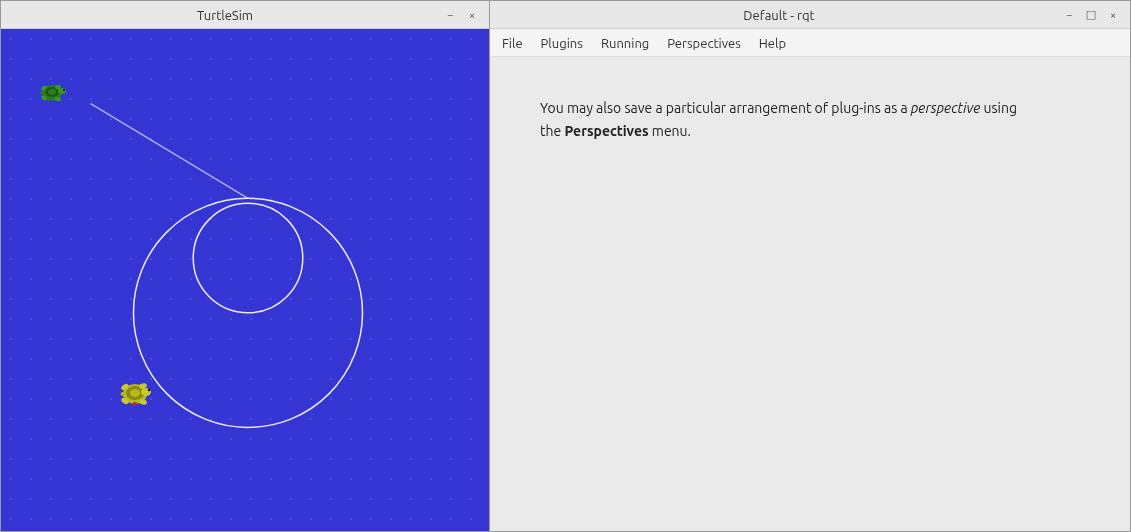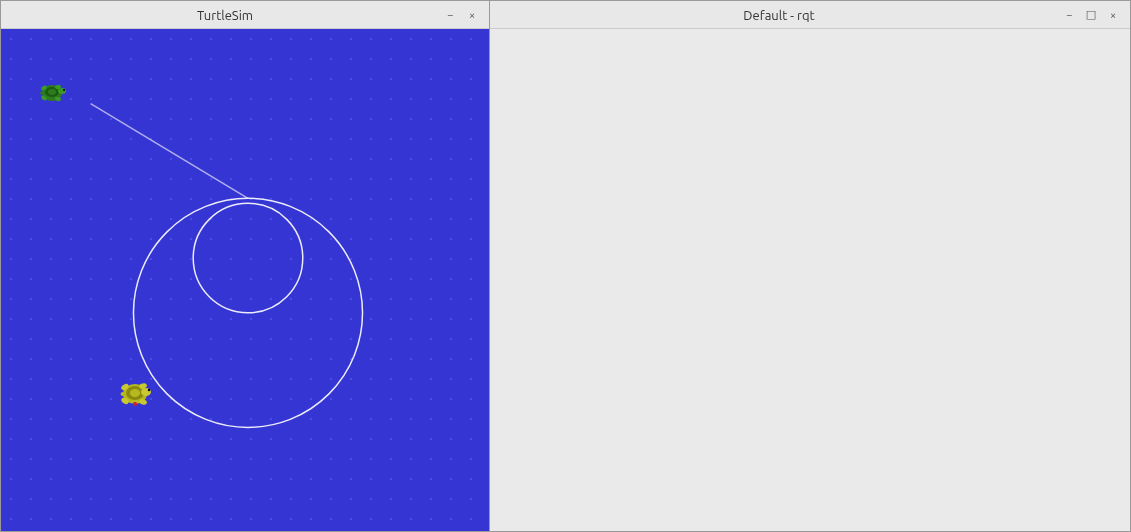--- a/index.html
+++ b/index.html
@@ -213,17 +213,27 @@
 
 <div class="rqt-window">
   <div class="rqt-titlebar">
     <div class="rqt-title">Default - rqt</div>
     <div class="win-controls">
       <div class="win-btn">−</div>
       <div class="win-btn">□</div>
       <div class="win-btn">×</div>
     </div>
   </div>
+  <div class="rqt-menubar">
+    <div class="menu-item">File</div>
+    <div class="menu-item">Plugins</div>
+    <div class="menu-item">Running</div>
+    <div class="menu-item">Perspectives</div>
+    <div class="menu-item">Help</div>
+  </div>
   <div class="rqt-content">
     <div class="rqt-description">
+      <p>
+        <span>You may also save a particular arrangement of plug-ins as a </span><em>perspective</em><span> using the </span><strong>Perspectives</strong><span> menu.</span>
+      </p>
     </div>
   </div>
 </div>
 
 </body></html>

